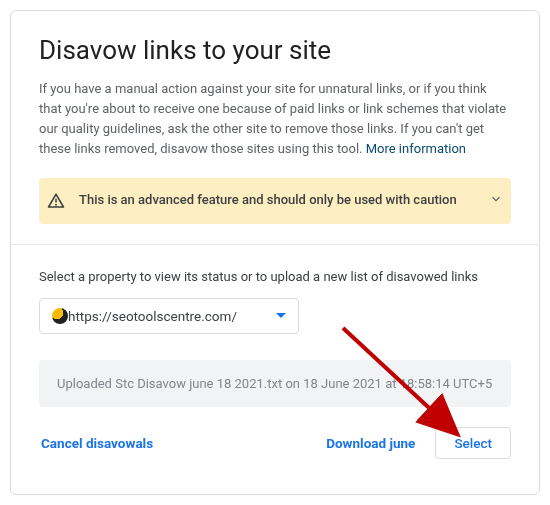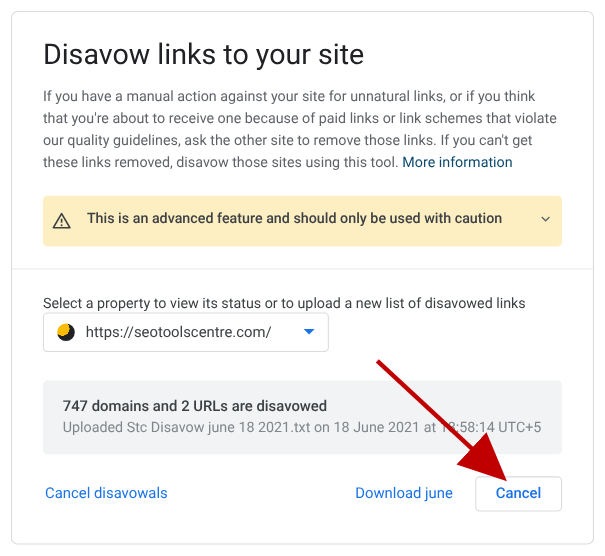--- a/index.html
+++ b/index.html
@@ -58,30 +58,31 @@
     width: 14px; height: 14px; flex: 0 0 14px;
     color: #5f6368;
   }
   .divider { border-top: 1px solid #e8eaed; }
   .bottom {
     padding: 24px 28px 20px 28px;
   }
   .prompt {
     font-size: 13px;
     color: #3c4043;
+    margin-bottom: 14px;
   }
   .select {
     display: inline-flex;
     align-items: center;
     border: 1px solid #dadce0;
     border-radius: 4px;
     height: 36px;
     padding: 0 12px;
     min-width: 260px;
-    gap: 10px;
+    gap: 0;
     cursor: pointer;
   }
   .select .favicon {
     width: 16px; height: 16px; border-radius: 50%;
     background: radial-gradient(circle at 30% 30%, #fbbc04 40%, #202124 41%);
     flex: 0 0 16px;
   }
   .select .site {
     font-size: 13.5px;
     color: #3c4043;
@@ -112,21 +113,21 @@
   .actions {
     margin-top: 20px;
     display: flex;
     align-items: center;
   }
   .link-btn {
     background: none;
     border: none;
     color: #1a73e8;
     font-size: 13.5px;
-    font-weight: 400;
+    font-weight: 700;
     cursor: pointer;
     padding: 6px 2px;
     font-family: inherit;
   }
   .spacer { flex: 1; }
   .btn-outline {
     border: 1px solid #dadce0;
     background: #fff;
     color: #1a73e8;
     font-size: 13.5px;
@@ -175,29 +176,28 @@
   <div class="bottom">
     <div class="prompt">Select a property to view its status or to upload a new list of disavowed links</div>
 
     <div class="select">
       <span class="favicon"></span>
       <span class="site">https://seotoolscentre.com/</span>
       <span class="dd"></span>
     </div>
 
     <div class="status">
-      <div class="line1">747 domains and 2 URLs are disavowed</div>
       <div class="line2">Uploaded Stc Disavow june 18 2021.txt on 18 June 2021 at 18:58:14 UTC+5</div>
     </div>
 
     <div class="actions">
       <button class="link-btn">Cancel disavowals</button>
       <span class="spacer"></span>
       <button class="link-btn">Download june</button>
-      <button class="btn-outline">Cancel</button>
+      <button class="btn-outline">Select</button>
     </div>
   </div>
 </div>
 
 <svg class="arrow" viewBox="0 0 150 130">
   <defs>
     <marker id="ah" markerWidth="12" markerHeight="12" refX="9" refY="5" orient="auto">
       <path d="M0,0 L11,5 L0,10 Z" fill="#c00000"></path>
     </marker>
   </defs>

